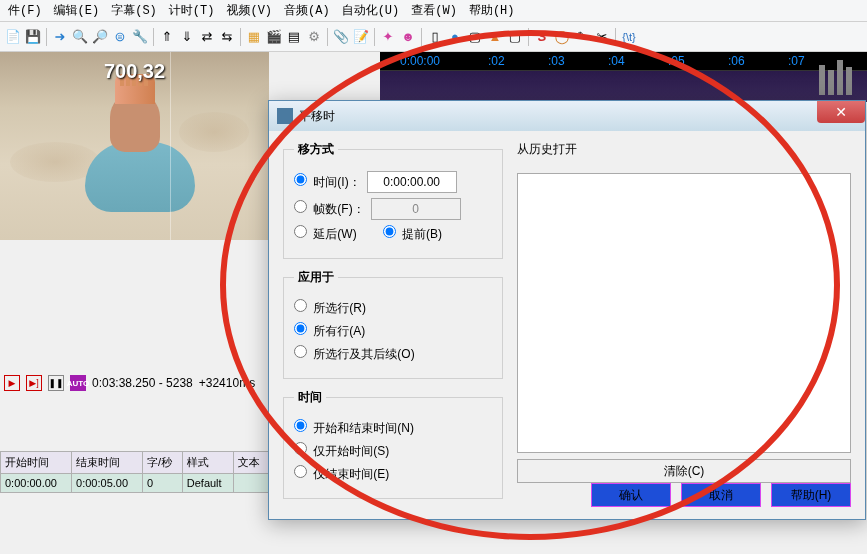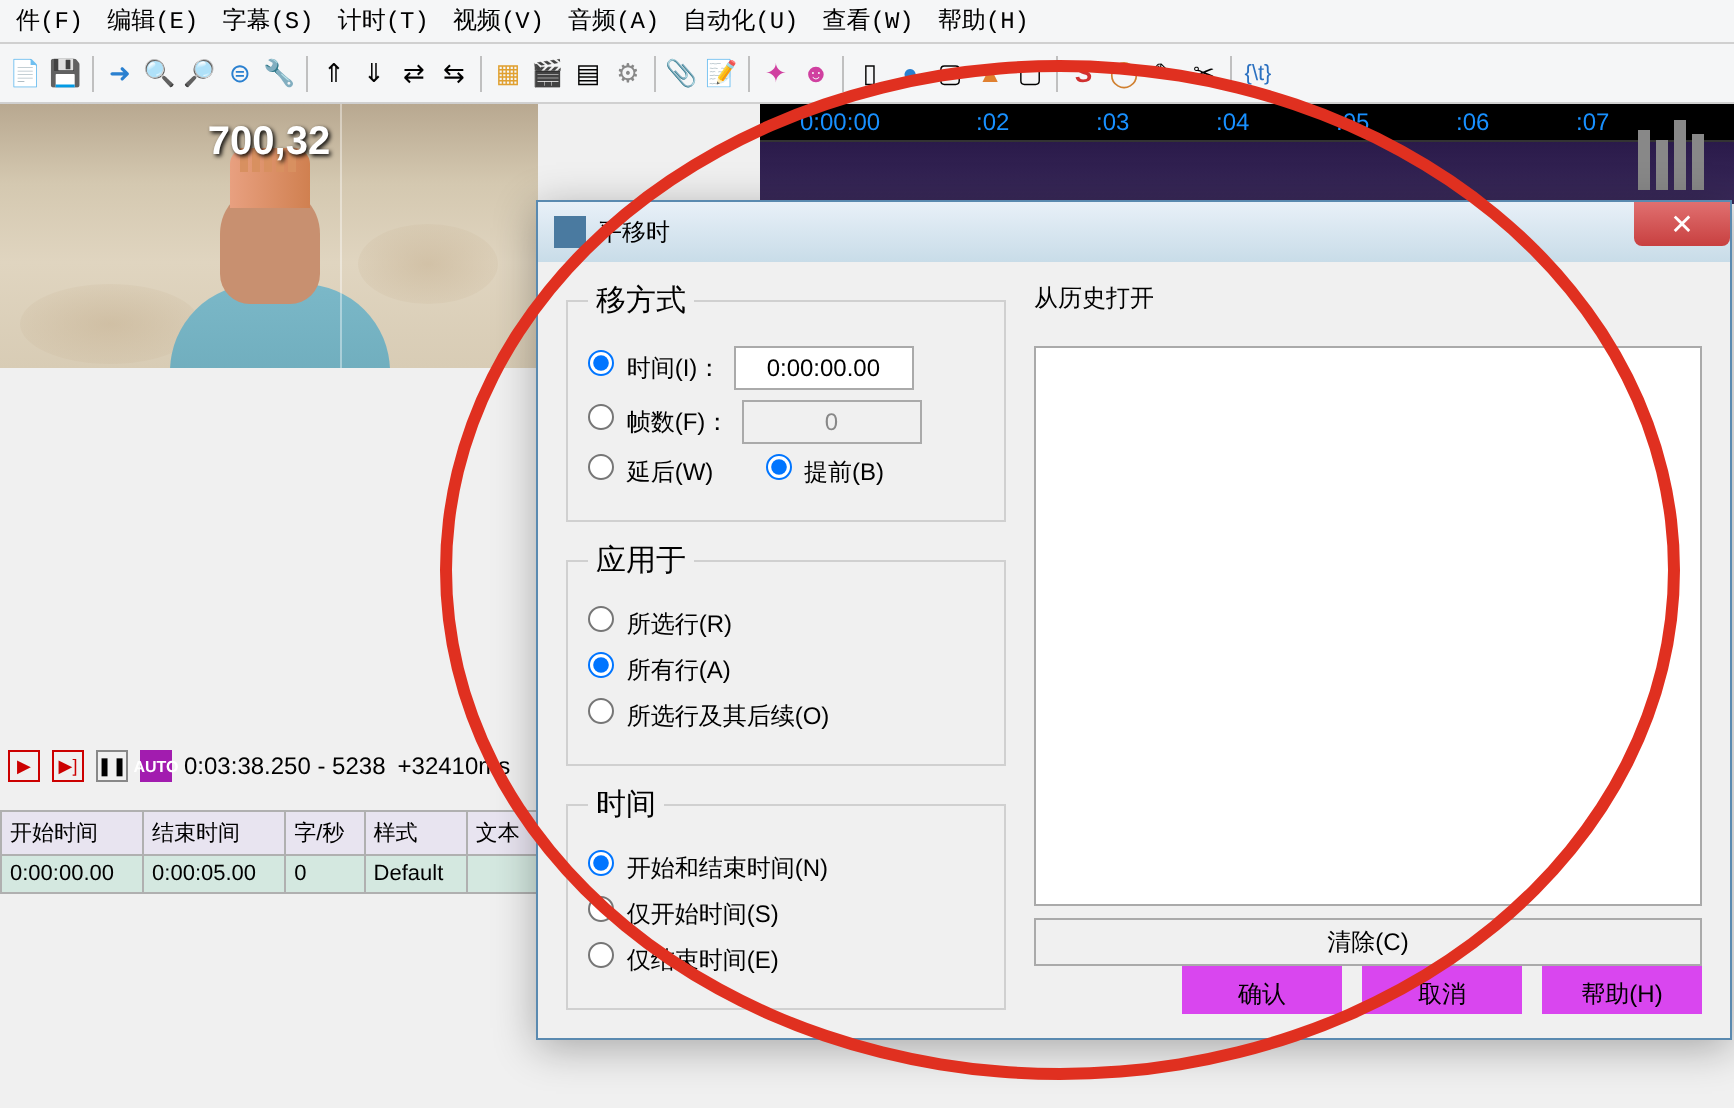--- a/index.html
+++ b/index.html
@@ -8,21 +8,21 @@
 
 .menubar { background: #f5f6f7; height: 22px; display: flex; align-items: center; padding: 0 2px; border-bottom: 1px solid #d0d0d0; }
 .menubar span { padding: 2px 6px; cursor: default; font-family: Liberation Mono, monospace; }
 
 
 .toolbar { background: #f5f6f7; height: 30px; display: flex; align-items: center; padding: 2px 4px; gap: 2px; border-bottom: 1px solid #d0d0d0; }
 .toolbar .icon { width: 18px; height: 18px; display: flex; align-items: center; justify-content: center; font-size: 13px; }
 .toolbar .sep { width: 1px; height: 18px; background: #c0c0c0; margin: 0 2px; }
 
 
-.video-preview { position: absolute; left: 0; top: 52px; width: 269px; height: 132px; background: #000; overflow: hidden; }
+.video-preview { position: absolute; left: 0; top: 52px; width: 269px; height: 188px; background: #000; overflow: hidden; }
 .video-preview .sky { width: 100%; height: 100%; background: linear-gradient(180deg, #b8a890 0%, #d4c8b0 30%, #e0d5c0 60%, #d8ccb5 100%); position: relative; }
 .video-preview .cloud { position: absolute; width: 90px; height: 40px; background: radial-gradient(ellipse, rgba(200,180,150,0.6), transparent); border-radius: 50%; }
 .video-preview .cloud.c1 { left: 10px; top: 90px; }
 .video-preview .cloud.c2 { right: 20px; top: 60px; width: 70px; }
 .video-preview .figure { position: absolute; left: 50%; top: 40px; transform: translateX(-50%); width: 100px; height: 120px; }
 .video-preview .head { width: 50px; height: 60px; background: #c89070; border-radius: 25px 25px 15px 15px; margin: 0 auto; position: relative; }
 .video-preview .head::before { content: ''; position: absolute; top: -18px; left: 5px; width: 40px; height: 30px; background: linear-gradient(90deg, #e8a080, #d08050); border-radius: 8px 8px 0 0; }
 .video-preview .head::after { content: ''; position: absolute; top: -18px; left: 10px; width: 4px; height: 12px; background: #d89060; box-shadow: 6px 0 #d89060, 12px 0 #d89060, 18px 0 #d89060, 24px 0 #d89060; }
 .video-preview .body { width: 110px; height: 70px; background: linear-gradient(180deg, #7bb8c8, #6aa8b8); border-radius: 50px 50px 30px 30px; margin: -10px auto 0; }
 .video-preview .ts { position: absolute; top: 8px; left: 50%; transform: translateX(-50%); color: #fff; font-size: 20px; font-weight: bold; text-shadow: 1px 1px 2px #000; }
@@ -39,43 +39,43 @@
 .wave-bars div { width: 6px; background: #888; }
 
 
 .status { position: absolute; left: 4px; top: 375px; display: flex; align-items: center; gap: 6px; font-size: 12px; }
 .status .icon { width: 16px; height: 16px; display: inline-flex; align-items: center; justify-content: center; border: 1px solid #888; font-size: 9px; }
 .status .play { color: #c00; border-color: #c00; }
 .status .auto { background: #a21caf; color: #fff; border: none; font-size: 8px; padding: 1px 2px; font-weight: bold; }
 
 
 .grid { position: absolute; left: 0; top: 405px; width: 270px; }
-.grid table { border-collapse: collapse; width: 100%; }
+.grid table { border-collapse: collapse; width: 100%; margin-top: 46px; }
 .grid th { background: #e8e4f0; border: 1px solid #b0b0b0; padding: 3px 4px; font-weight: normal; text-align: left; font-size: 11px; }
 .grid td { background: #d4e8e0; border: 1px solid #b0b0b0; padding: 3px 4px; font-size: 11px; }
 
 
 .dialog { position: absolute; left: 268px; top: 100px; width: 598px; height: 420px; background: #f0f0f0; border: 1px solid #5a8ab0; box-shadow: 0 4px 20px rgba(0,0,0,0.3); }
 .dialog .titlebar { height: 30px; background: linear-gradient(180deg, #e8f0f8, #c8dce8); display: flex; align-items: center; padding: 0 8px; position: relative; }
 .dialog .titlebar .ticon { width: 16px; height: 16px; background: #4a7aa0; margin-right: 6px; }
 .dialog .titlebar .close { position: absolute; right: 0; top: 0; width: 48px; height: 22px; background: linear-gradient(180deg, #e07070, #c84040); color: #fff; display: flex; align-items: center; justify-content: center; font-size: 14px; border-radius: 0 0 4px 4px; }
 .dialog .body { padding: 10px 14px; display: flex; gap: 14px; }
 .dialog .left { width: 220px; }
 .dialog .right { flex: 1; }
 .dialog fieldset { border: 1px solid #d0d0d0; padding: 8px 10px 10px; margin-bottom: 10px; }
-.dialog fieldset legend { padding: 0 4px; font-size: 15px; }
+.dialog fieldset legend { padding: 0 4px; font-size: 12px; font-weight: bold; }
 .dialog .row { display: flex; align-items: center; margin: 5px 0; gap: 6px; }
 .dialog input[type=radio] { margin-right: 3px; }
 .dialog input[type=text] { border: 1px solid #aaa; padding: 3px 6px; width: 90px; text-align: center; font-size: 12px; }
 .dialog input[type=text]:disabled { background: #f0f0f0; color: #888; }
 .dialog .historybox { border: 1px solid #aaa; background: #fff; height: 280px; margin-top: 4px; }
 .dialog .historylabel { font-size: 12px; margin-bottom: 15px; }
 .dialog .clearbtn { width: 100%; height: 24px; margin-top: 6px; background: #f0f0f0; border: 1px solid #aaa; cursor: pointer; }
 .dialog .footer { position: absolute; bottom: 12px; right: 14px; display: flex; gap: 10px; }
-.dialog .footer button { width: 80px; height: 24px; background: #d946ef; border: 6px solid #d946ef; cursor: pointer; }
+.dialog .footer button { width: 80px; height: 24px; background: #1d4ed8; border: 1px solid #d946ef; cursor: pointer; }
 
 
 .annotation { position: absolute; left: 220px; top: 30px; width: 620px; height: 510px; border: 6px solid #e03020; border-radius: 50%; pointer-events: none; z-index: 100; }
 </style>
 </head>
 <body>
 
 <div class="menubar">
   <span>件(F)</span>
   <span>编辑(E)</span>

